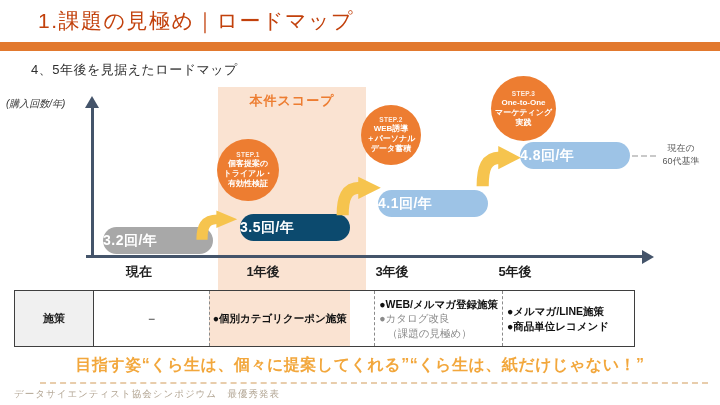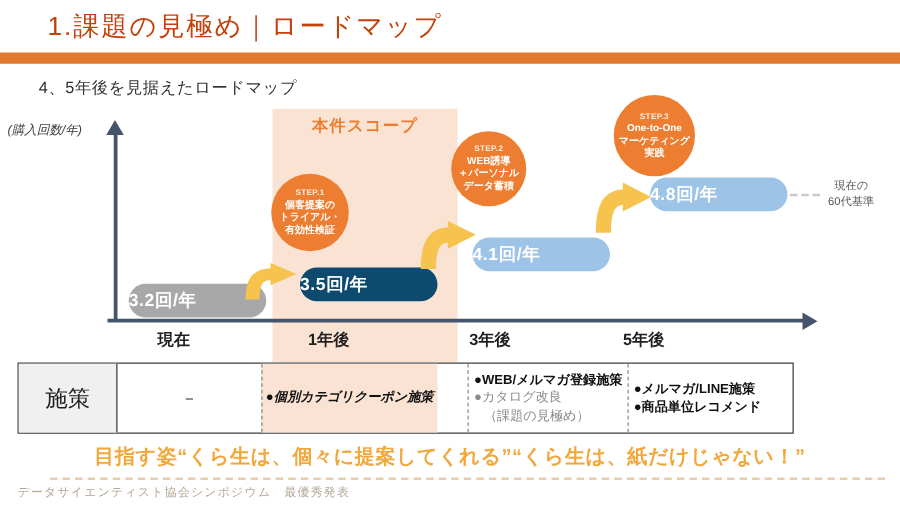--- a/index.html
+++ b/index.html
@@ -79,26 +79,26 @@
   }
 
   
   .measures-table {
     position: absolute; left: 14px; top: 290px; width: 621px; height: 57px;
     display: flex; border: 1.5px solid #3f3f3f; background: #ffffff;
   }
   .cell { height: 100%; display: flex; flex-direction: column; justify-content: center; }
   .cell.head {
     width: 83px; background: #F0F0F0; border-right: 1.5px solid #3f3f3f;
-    align-items: center; font-size: 18px; font-weight: normal; color: #1f1f1f;
+    align-items: center; font-size: 11px; font-weight: bold; color: #1f1f1f;
   }
   .cell.now { width: 120px; align-items: center; font-size: 12px; color: #333; }
   .cell.y1 {
     width: 148px; background: #FAE3D2; border-left: 1px dashed #8a8a8a;
-    padding: 0 3px; font-size: 10.5px; font-weight: bold; color: #111; font-style: italic;
+    padding: 0 3px; font-size: 10.5px; font-weight: bold; color: #111;
   }
   .cell.y3 { width: 132px; border-left: 1px dashed #8a8a8a; padding: 2px 4px; margin-left: 24px; }
   .cell.y5 { width: 138px; border-left: 1px dashed #8a8a8a; padding: 2px 4px; }
   .tline { font-size: 10.5px; font-weight: bold; color: #111; line-height: 1.35; white-space: nowrap; }
   .tline.muted { color: #8a8a8a; font-weight: normal; }
   .tline.indent { padding-left: 8px; }
 
   
   .goal-message {
     position: absolute; left: 0; top: 355px; width: 720px; text-align: center;

